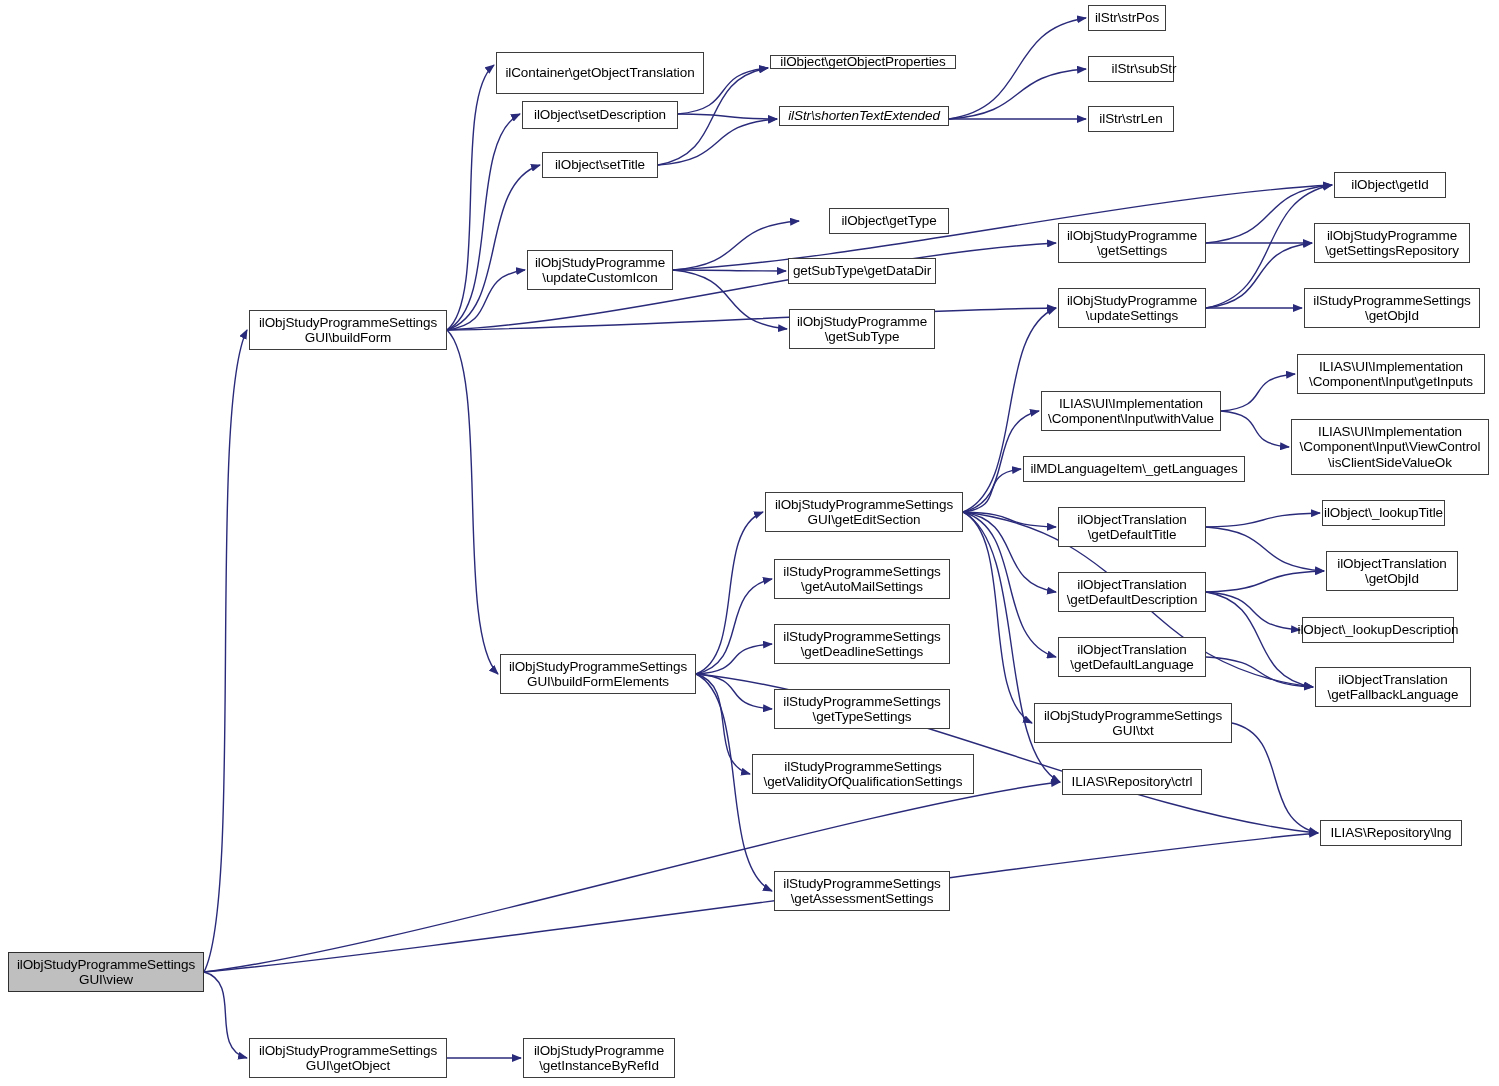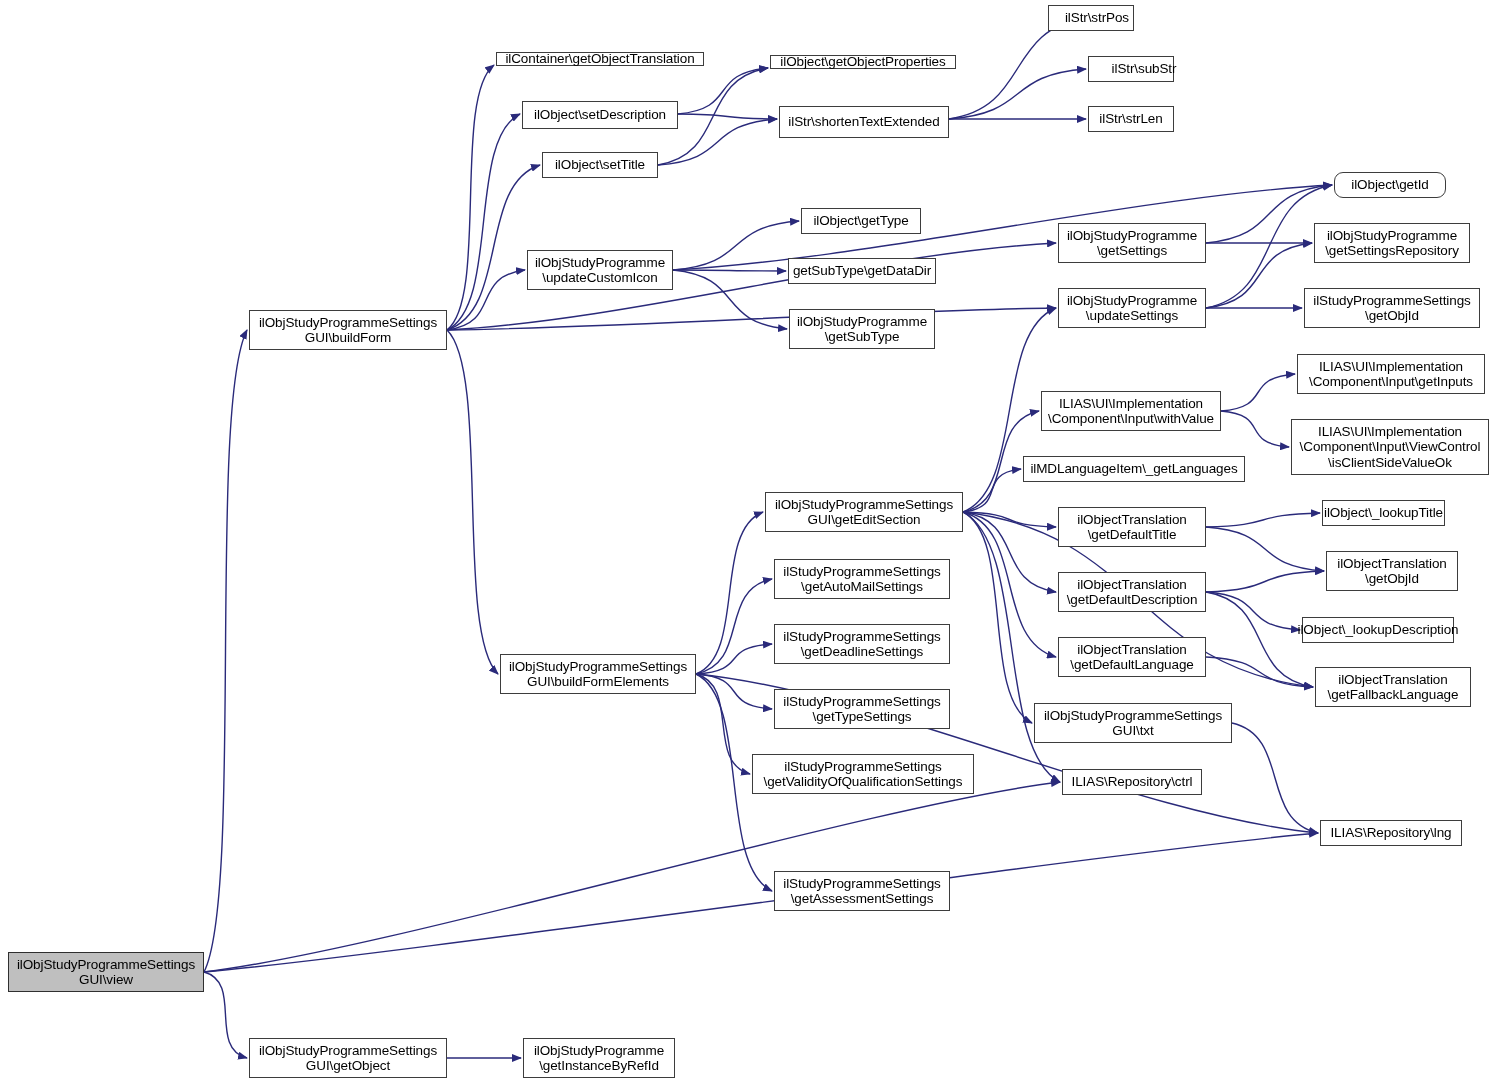--- a/index.html
+++ b/index.html
@@ -83,35 +83,35 @@
       <div class="node root" style="left: 8px; top: 952px; width: 196px; height: 40px;"><span class="lbl">ilObjStudyProgrammeSettings
 GUI\view</span></div>
       <div class="node" style="left: 249px; top: 1038px; width: 198px; height: 40px;"><span class="lbl">ilObjStudyProgrammeSettings
 GUI\getObject</span></div>
       <div class="node" style="left: 523px; top: 1038px; width: 152px; height: 40px;"><span class="lbl">ilObjStudyProgramme
 \getInstanceByRefId</span></div>
       <div class="node" style="left: 249px; top: 310px; width: 198px; height: 40px;"><span class="lbl">ilObjStudyProgrammeSettings
 GUI\buildForm</span></div>
       <div class="node" style="left: 500px; top: 654px; width: 196px; height: 40px;"><span class="lbl">ilObjStudyProgrammeSettings
 GUI\buildFormElements</span></div>
-      <div class="node" style="left: 496px; top: 52px; width: 208px; height: 14px;"><span class="lbl">ilContainer\getObjectTranslation</span></div>
+      <div class="node" style="left: 496px; top: 52px; width: 208px; height: 42px;"><span class="lbl">ilContainer\getObjectTranslation</span></div>
       <div class="node" style="left: 522px; top: 101px; width: 156px; height: 28px;"><span class="lbl">ilObject\setDescription</span></div>
       <div class="node" style="left: 542px; top: 152px; width: 116px; height: 26px;"><span class="lbl">ilObject\setTitle</span></div>
       <div class="node" style="left: 770px; top: 55px; width: 186px; height: 14px;"><span class="lbl">ilObject\getObjectProperties</span></div>
-      <div class="node" style="left: 779px; top: 106px; width: 170px; height: 32px;"><span class="lbl">ilStr\shortenTextExtended</span></div>
-      <div class="node" style="left: 1048px; top: 5px; width: 86px; height: 26px; justify-content: flex-end;"><span class="lbl">ilStr\strPos</span></div>
+      <div class="node" style="left: 779px; top: 106px; width: 170px; height: 20px; font-style: italic;"><span class="lbl">ilStr\shortenTextExtended</span></div>
+      <div class="node" style="left: 1088px; top: 5px; width: 78px; height: 26px;"><span class="lbl">ilStr\strPos</span></div>
       <div class="node" style="left: 1088px; top: 56px; width: 86px; height: 26px; padding-left: 26px;"><span class="lbl">ilStr\subStr</span></div>
       <div class="node" style="left: 1088px; top: 106px; width: 86px; height: 26px;"><span class="lbl">ilStr\strLen</span></div>
       <div class="node" style="left: 527px; top: 250px; width: 146px; height: 40px;"><span class="lbl">ilObjStudyProgramme
 \updateCustomIcon</span></div>
-      <div class="node" style="left: 801px; top: 208px; width: 120px; height: 26px;"><span class="lbl">ilObject\getType</span></div>
+      <div class="node" style="left: 829px; top: 208px; width: 120px; height: 26px;"><span class="lbl">ilObject\getType</span></div>
       <div class="node" style="left: 788px; top: 258px; width: 148px; height: 26px;"><span class="lbl">getSubType\getDataDir</span></div>
       <div class="node" style="left: 789px; top: 309px; width: 146px; height: 40px;"><span class="lbl">ilObjStudyProgramme
 \getSubType</span></div>
-      <div class="node" style="left: 1334px; top: 172px; width: 112px; height: 26px; border-radius: 9px;"><span class="lbl">ilObject\getId</span></div>
+      <div class="node" style="left: 1334px; top: 172px; width: 112px; height: 26px;"><span class="lbl">ilObject\getId</span></div>
       <div class="node" style="left: 1058px; top: 223px; width: 148px; height: 40px;"><span class="lbl">ilObjStudyProgramme
 \getSettings</span></div>
       <div class="node" style="left: 1058px; top: 288px; width: 148px; height: 40px;"><span class="lbl">ilObjStudyProgramme
 \updateSettings</span></div>
       <div class="node" style="left: 1314px; top: 223px; width: 156px; height: 40px;"><span class="lbl">ilObjStudyProgramme
 \getSettingsRepository</span></div>
       <div class="node" style="left: 1304px; top: 288px; width: 176px; height: 40px;"><span class="lbl">ilStudyProgrammeSettings
 \getObjId</span></div>
       <div class="node" style="left: 1041px; top: 391px; width: 180px; height: 40px;"><span class="lbl">ILIAS\UI\Implementation
 \Component\Input\withValue</span></div>

